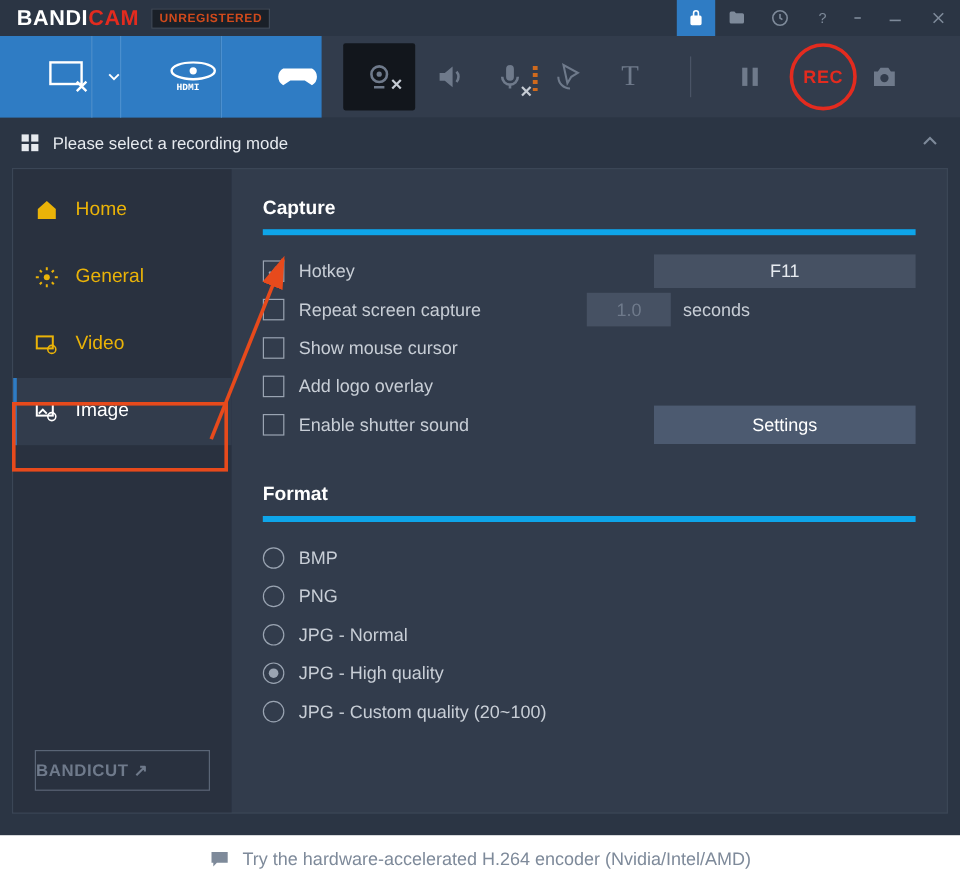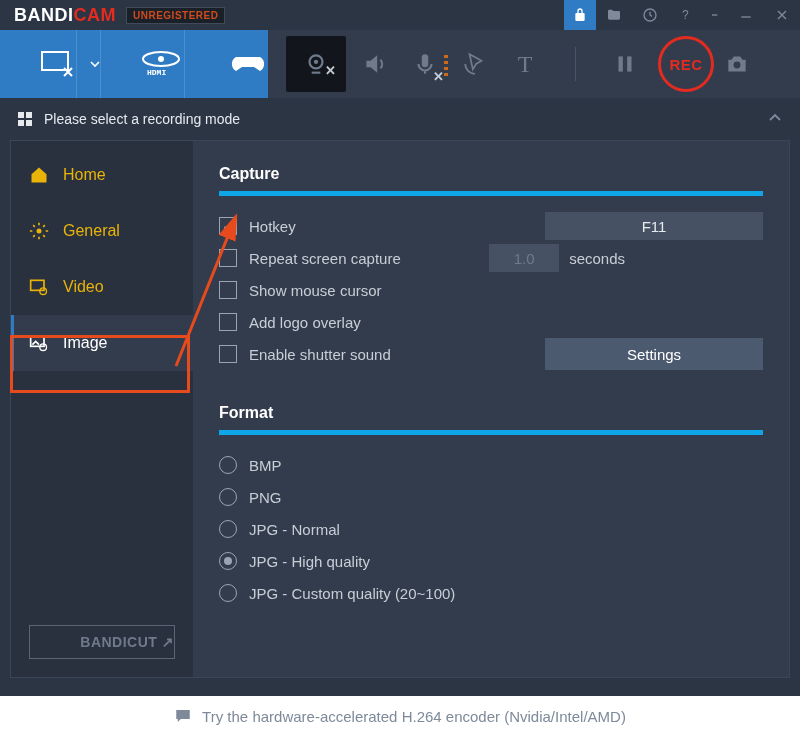--- a/index.html
+++ b/index.html
@@ -136,21 +136,21 @@
     color: #fff;
     border-left: 3px solid #2f7cc4;
     padding-left: 15px;
   }
   .nav-item svg { width: 20px; height: 20px; fill: currentColor; }
   .sidebar-spacer { flex: 1; }
   .bandicut {
     margin: 0 18px 18px 18px;
     border: 1px solid #5a6576;
     height: 34px;
-    display:flex;align-items:center;justify-content:flex-end;
+    display:flex;align-items:center;justify-content:flex-start;
     color:#6f7a8b;font-weight:700;font-size:14px;letter-spacing:0.5px;
   }
   
   .highlight-rect {
     position: absolute; left: -1px; top: 194px;
     width: 180px; height: 58px;
     border: 3px solid #e74a1c;
     pointer-events: none;
   }
   .arrow-svg {

